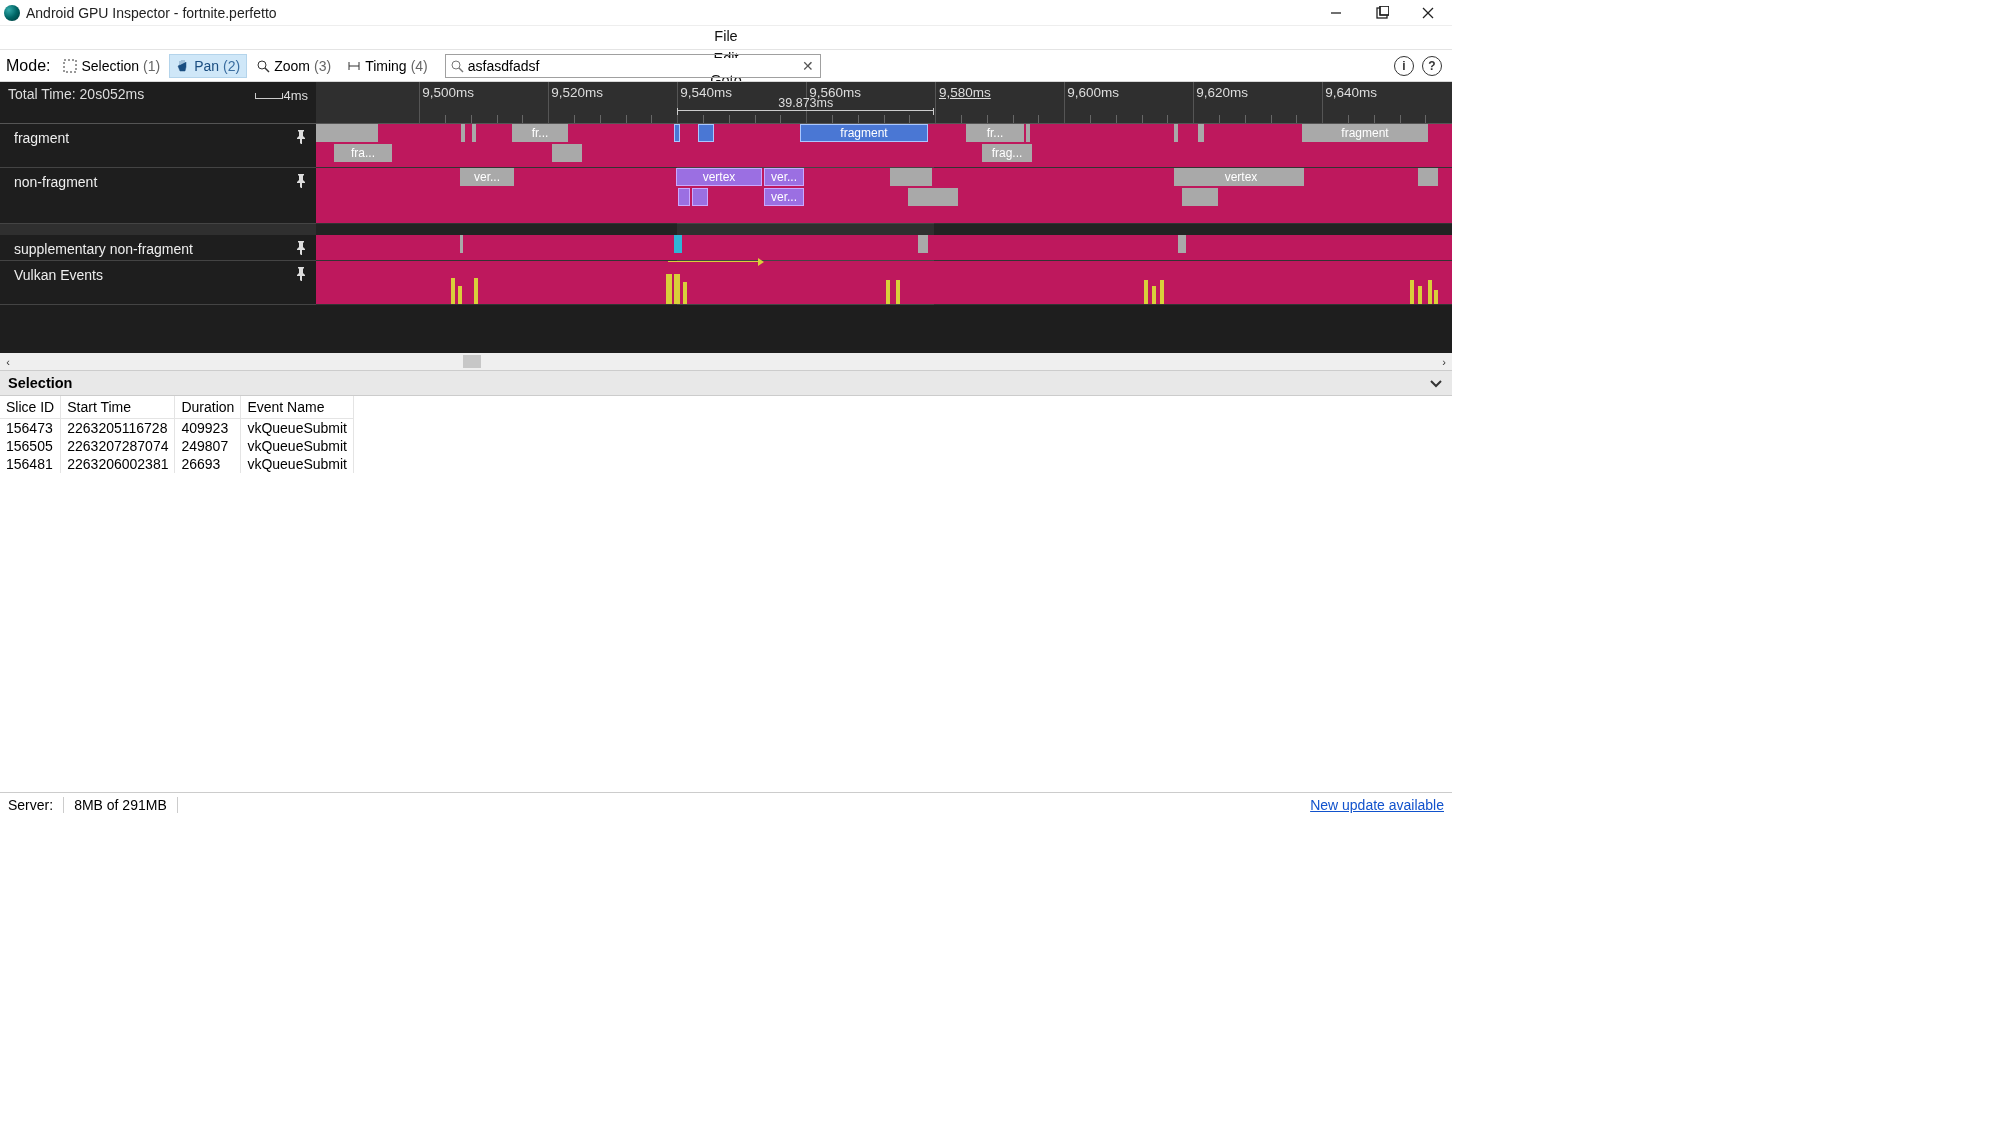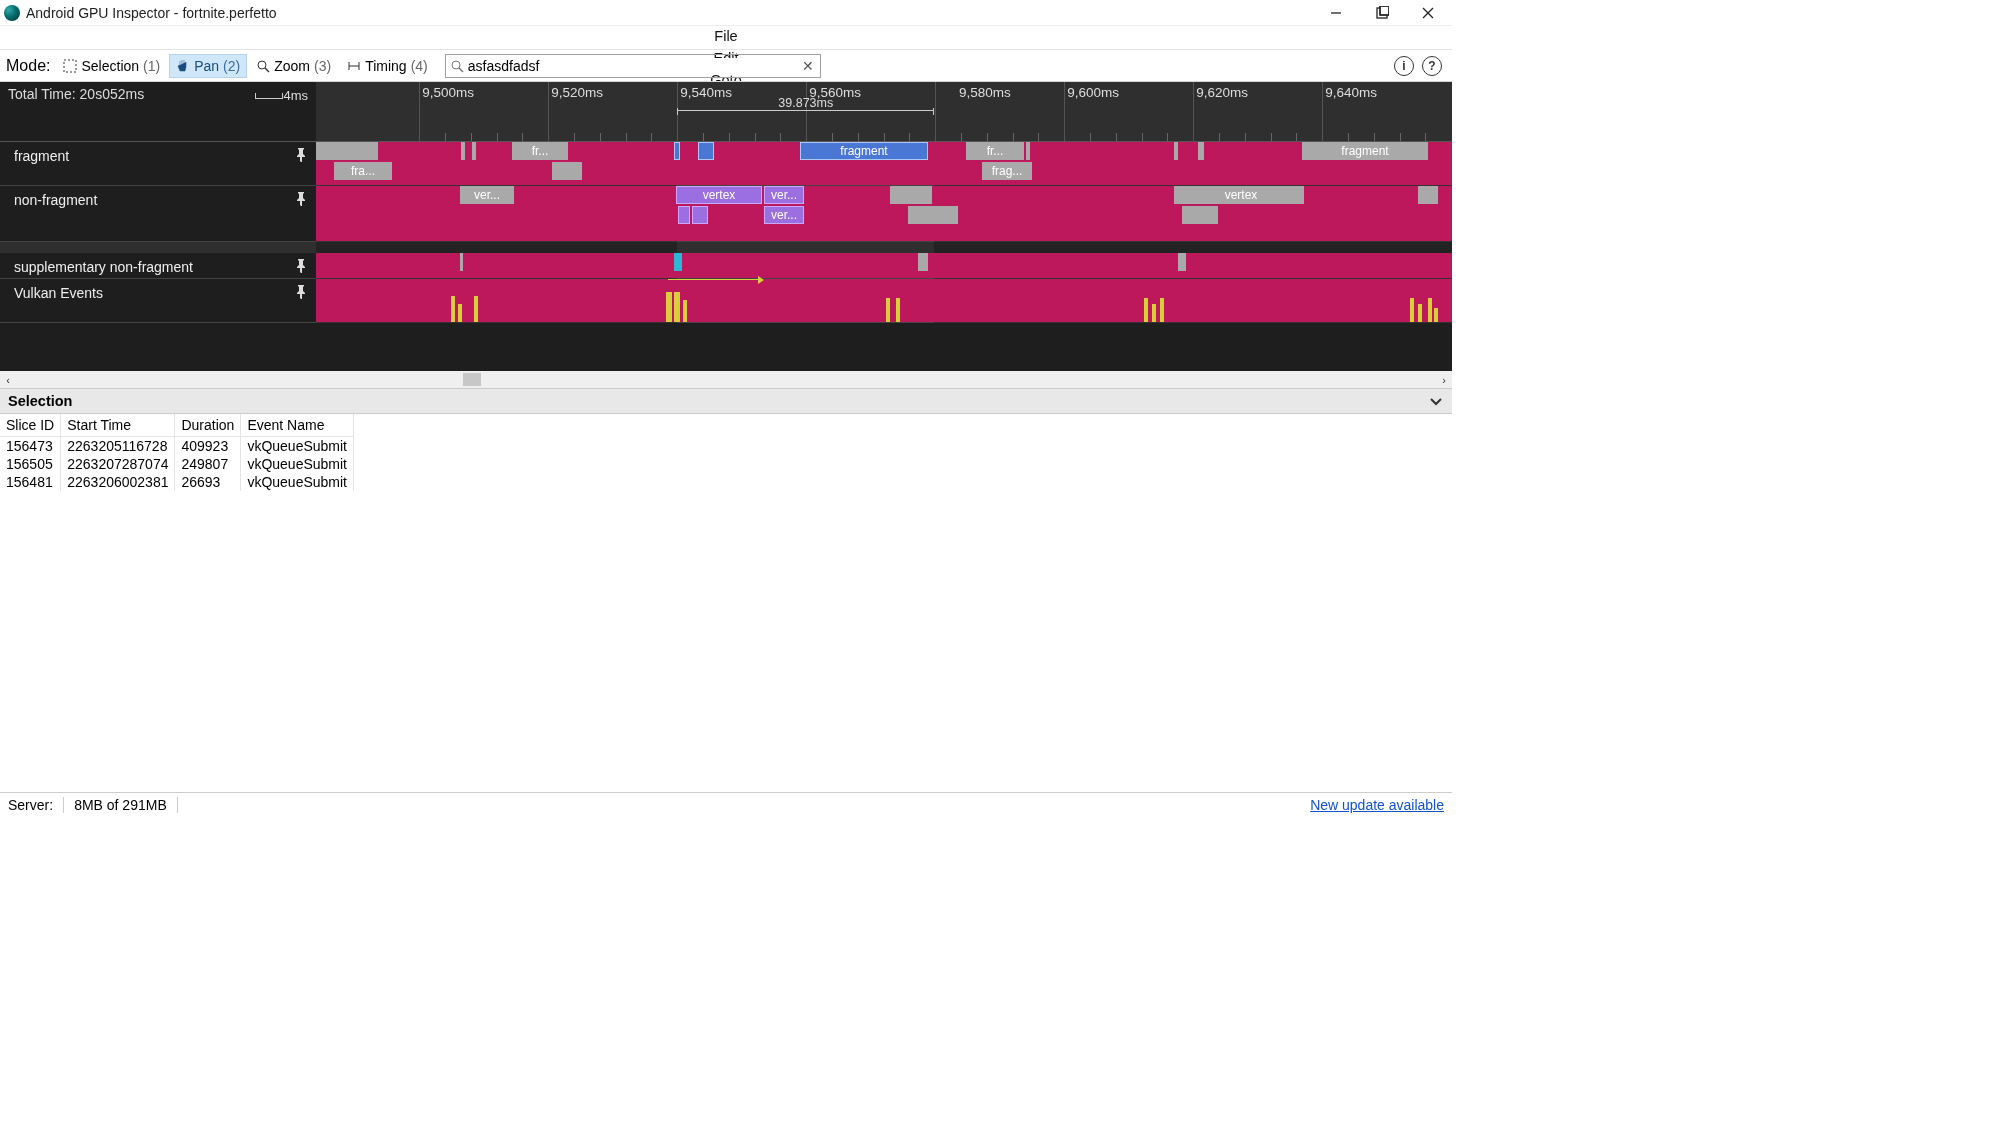--- a/index.html
+++ b/index.html
@@ -28,21 +28,21 @@
 .searchbox { margin-left: 8px; display: flex; align-items: center; border: 1px solid #a0a0a0; height: 24px; width: 376px; padding: 0 4px; }
 .searchbox input { flex: 1; border: none; outline: none; font-size: 14px; }
 .searchbox .mag { margin-right: 4px; opacity: .8; }
 .searchbox .clear { width: 16px; text-align: center; color: #555; font-size: 14px; cursor: pointer; }
 .toolbar .spacer { flex: 1; }
 .right-icons { display: flex; gap: 8px; padding-right: 4px; }
 .circ-icon { width: 20px; height: 20px; border: 1.5px solid #333; border-radius: 50%; display: flex; align-items: center; justify-content: center; font-size: 12px; font-weight: bold; color: #333; }
 
 
 .timeline { background: #2f2f2f; color: #ddd; position: relative; display: flex; flex-direction: column; }
-.ruler { height: 60px; display: flex; border-bottom: 1px solid #555; }
+.ruler { height: 42px; display: flex; border-bottom: 1px solid #555; }
 .ruler-left { width: 316px; height: 100%; background: #1e1e1e; position: relative; display: flex; align-items: flex-start; padding: 4px 8px; font-size: 14px; }
 .ruler-left .totaltime { white-space: nowrap; }
 .ruler-left .scale { position: absolute; right: 8px; top: 6px; display: flex; align-items: center; gap: 0; font-size: 13px; }
 .scale-bar { width: 28px; height: 6px; border-left: 1px solid #ccc; border-right: 1px solid #ccc; border-bottom: 1px solid #ccc; }
 .ruler-right { flex: 1; position: relative; }
 .ticks { position: absolute; inset: 0; }
 .tick { position: absolute; top: 0; bottom: 0; border-left: 1px solid #555; }
 .tick-label { position: absolute; top: 3px; font-size: 13.5px; color: #ddd; transform: translateX(3px); }
 .minor { position: absolute; bottom: 0; width: 0; border-left: 1px solid #666; height: 8px; }
 .measure { position: absolute; top: 18px; font-size: 12.5px; color: #ddd; }
@@ -215,21 +215,21 @@
             <div class="minor" style="left: 412.8px;"></div>
             <div class="minor" style="left: 438.6px;"></div>
             <div class="minor" style="left: 464.4px;"></div>
             <div class="tick" style="left: 490.2px;"></div>
             <div class="tick-label" style="left: 490.2px;">9,560ms</div>
             <div class="minor" style="left: 516px;"></div>
             <div class="minor" style="left: 541.8px;"></div>
             <div class="minor" style="left: 567.6px;"></div>
             <div class="minor" style="left: 593.4px;"></div>
             <div class="tick" style="left: 619.2px;"></div>
-            <div class="tick-label" style="left: 640px;">9,580ms</div>
+            <div class="tick-label" style="left: 620px; text-decoration: underline;">9,580ms</div>
             <div class="minor" style="left: 645px;"></div>
             <div class="minor" style="left: 670.8px;"></div>
             <div class="minor" style="left: 696.6px;"></div>
             <div class="minor" style="left: 722.4px;"></div>
             <div class="tick" style="left: 748.2px;"></div>
             <div class="tick-label" style="left: 748.2px;">9,600ms</div>
             <div class="minor" style="left: 774px;"></div>
             <div class="minor" style="left: 799.8px;"></div>
             <div class="minor" style="left: 825.6px;"></div>
             <div class="minor" style="left: 851.4px;"></div>

